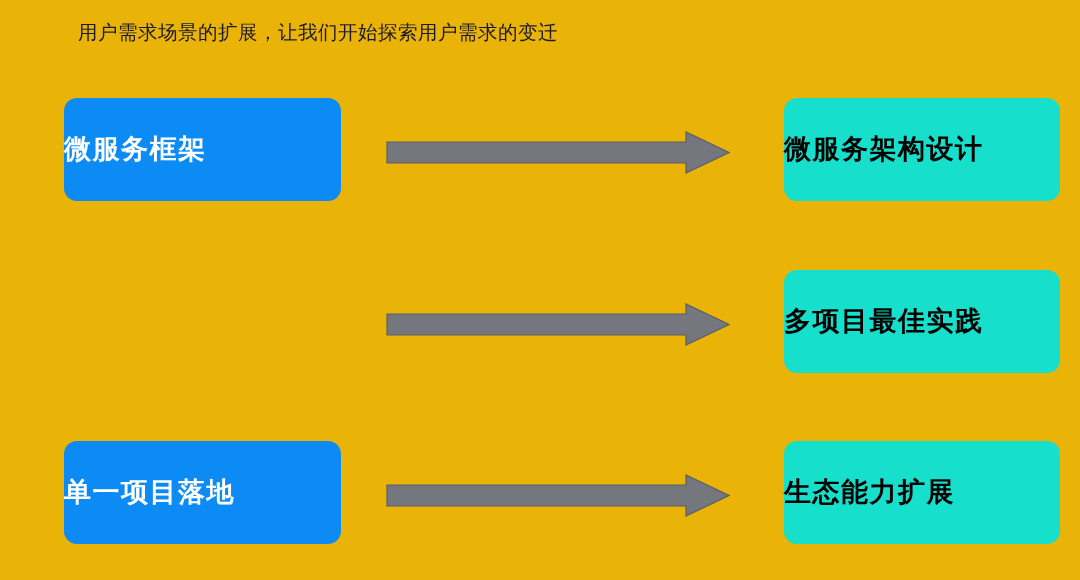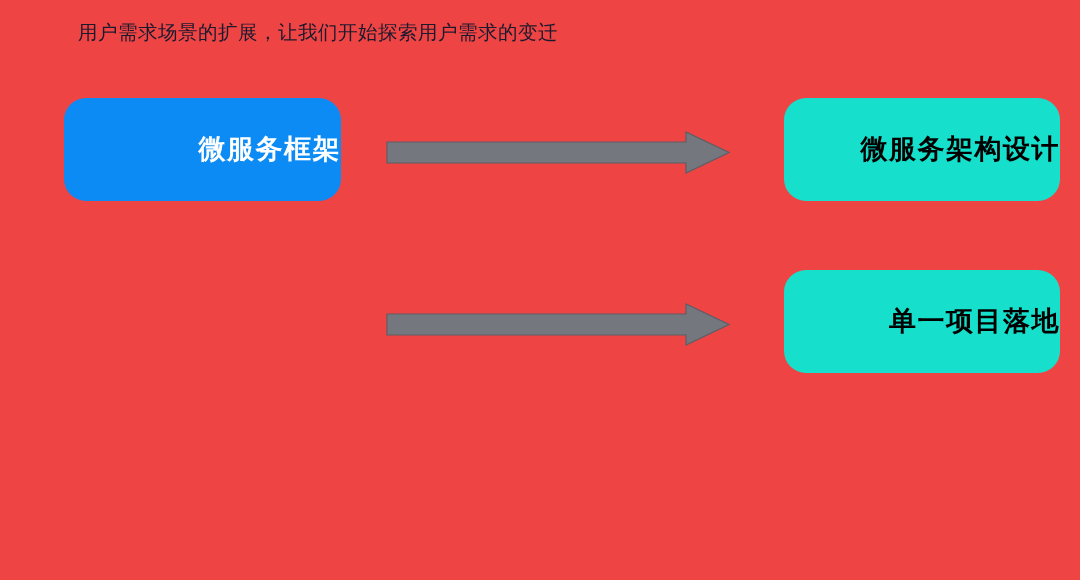--- a/index.html
+++ b/index.html
@@ -16,21 +16,21 @@
     font-family: "Liberation Sans", "DejaVu Sans", sans-serif;
     -webkit-font-smoothing: antialiased;
   }
 
   #slide {
     position: absolute;
     left: 0;
     top: 0;
     width: 1080px;
     height: 580px;
-    background: #ef4444;
+    background: #eab308;
   }
 
   
   .slide-title {
     position: absolute;
     left: 78px;
     top: 18px;
     width: 900px;
     font-size: 19.5px;
     line-height: 28px;
@@ -49,24 +49,24 @@
   }
   .row-1 { top: 95px; }
   .row-2 { top: 267px; }
   .row-3 { top: 438px; }
 
   
   .pill {
     position: absolute;
     top: 3px;
     height: 103px;
-    border-radius: 22px;
+    border-radius: 13px;
     display: flex;
     align-items: center;
-    justify-content: flex-end;
+    justify-content: flex-start;
     box-sizing: border-box;
   }
   .pill-label {
     font-size: 27px;
     font-weight: 700;
     letter-spacing: 1.5px;
     line-height: 1;
     white-space: nowrap;
   }
 
@@ -128,18 +128,33 @@
 
   <div class="row row-2">
 
     <div class="arrow">
       <svg viewBox="0 0 344 43" xmlns="http://www.w3.org/2000/svg">
         <polygon points="1,11 300,11 300,1 343,21.5 300,42 300,32 1,32" fill="#74777e" stroke="#5c5f66" stroke-width="1.2" stroke-linejoin="miter"></polygon>
       </svg>
     </div>
 
     <div class="pill pill-target">
-      <span class="pill-label">单一项目落地</span>
+      <span class="pill-label">多项目最佳实践</span>
     </div>
   </div>
 
+  <div class="row row-3">
+    <div class="pill pill-source">
+      <span class="pill-label">单一项目落地</span>
+    </div>
+
+    <div class="arrow">
+      <svg viewBox="0 0 344 43" xmlns="http://www.w3.org/2000/svg">
+        <polygon points="1,11 300,11 300,1 343,21.5 300,42 300,32 1,32" fill="#74777e" stroke="#5c5f66" stroke-width="1.2" stroke-linejoin="miter"></polygon>
+      </svg>
+    </div>
+
+    <div class="pill pill-target">
+      <span class="pill-label">生态能力扩展</span>
+    </div>
+  </div>
 
 </div>
 
 </body></html>

